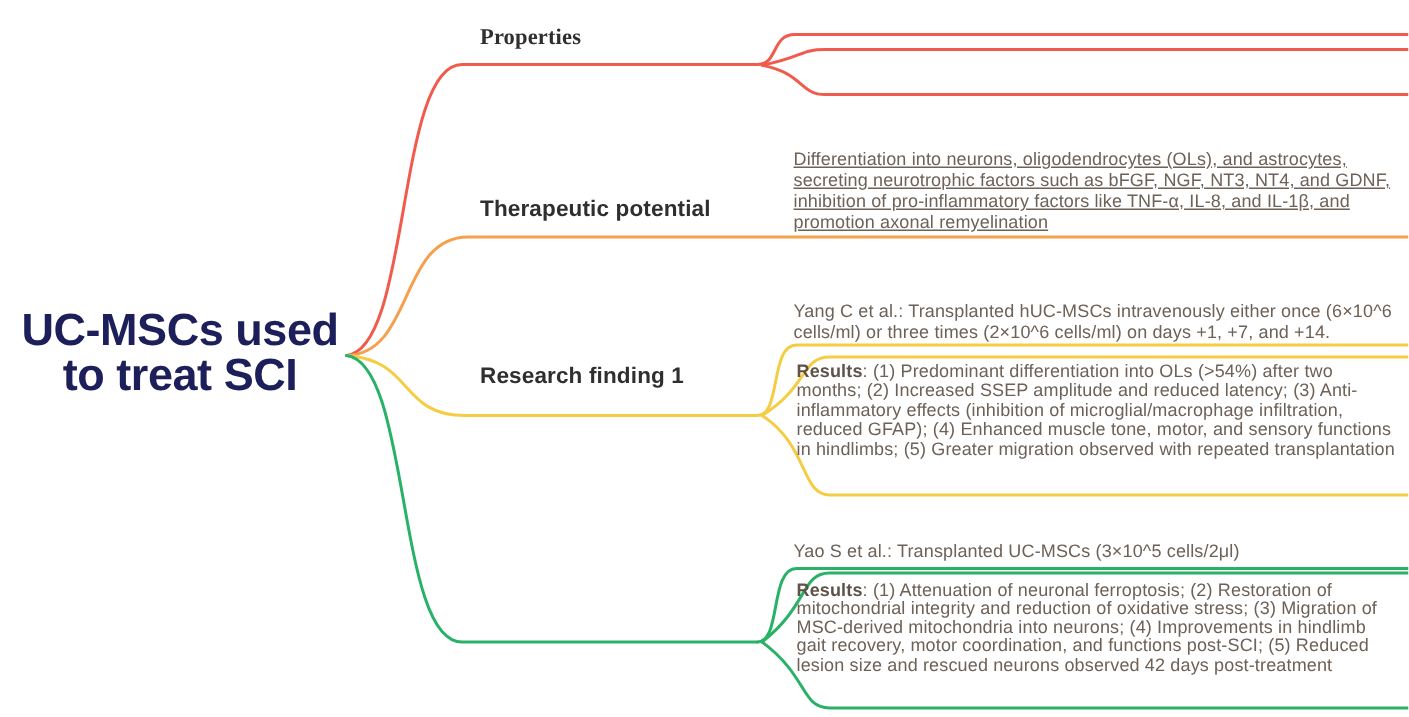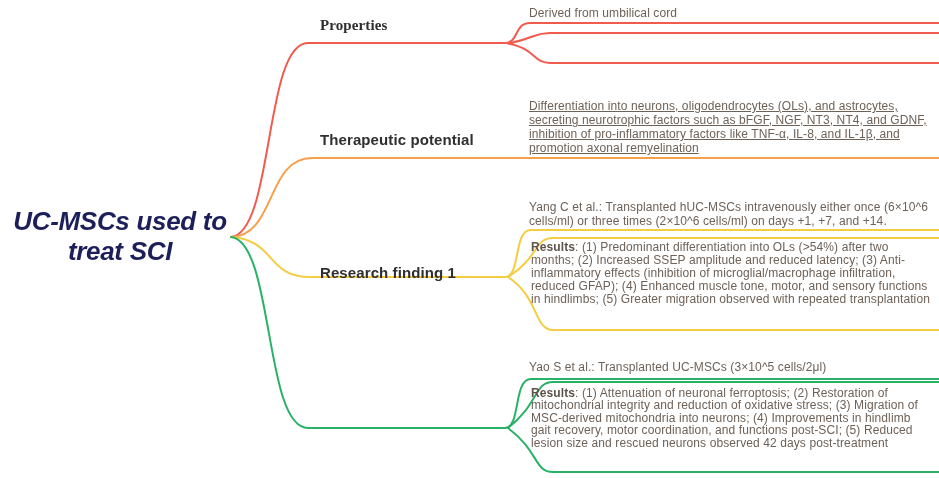--- a/index.html
+++ b/index.html
@@ -3,22 +3,22 @@
 <meta charset="utf-8">
 <style>
   html,body{margin:0;padding:0;background:#ffffff;}
   #canvas{
     position:relative;width:939px;height:478px;background:#ffffff;
     font-family:"Liberation Sans",sans-serif;overflow:hidden;
   }
   #wires{position:absolute;left:0;top:0;width:939px;height:478px;}
   .abs{position:absolute;}
   .root-title{
-    width:236px;text-align:center;font-size:26px;line-height:30px;
-    font-weight:800;color:#1c1f5a;letter-spacing:-0.3px;font-style:italic;
+    width:236px;text-align:center;font-size:30px;line-height:30px;
+    font-weight:800;color:#1c1f5a;letter-spacing:-0.3px;
   }
   .branch-label{
     font-size:15px;font-weight:700;color:#2f2f2f;letter-spacing:0.1px;
     white-space:nowrap;
   }
   .leaf{
     font-size:12px;color:#6e6157;letter-spacing:0.1px;
   }
   .leaf .bold{font-weight:700;color:#5f5349;margin-top:28px;}
 </style>
@@ -49,23 +49,22 @@
       <path d="M 231 237 C 274 242, 264 428, 308 428 L 505 428"></path>
       <path d="M 505 428 C 521 428, 513 379, 531 379 L 939 379"></path>
       <path d="M 939 382 L 553 382 C 534 382, 539 404, 508 428 C 539 451, 534 472, 553 472 L 939 472"></path>
     </g>
   </svg>
 
   <div class="abs root-title" style="left: 2px; top: 206px; color: rgb(28, 31, 90);">UC-MSCs used to treat SCI</div>
 
   <div class="abs branch-label" style="left:320px;top:17px;font-family:Liberation Serif, serif;">Properties</div>
   <div class="abs branch-label" style="left:320px;top:131px;">Therapeutic potential</div>
-  <div class="abs branch-label" style="left:320px;top:264px;text-align:center;">Research finding 1</div>
+  <div class="abs branch-label" style="left:320px;top:242px;text-align:center;">Research finding 1</div>
 
-  <div class="abs leaf" style="left:529px;top:6px;width:404px;line-height:14px;">Derived from umbilical cord</div>
 
 
   <div class="abs leaf" style="left:529px;top:99px;width:408px;line-height:14px;text-decoration:underline;">Differentiation into neurons, oligodendrocytes (OLs), and astrocytes, secreting neurotrophic factors such as bFGF, NGF, NT3, NT4, and GDNF, inhibition of pro-inflammatory factors like TNF-α, IL-8, and IL-1β, and promotion axonal remyelination</div>
 
   <div class="abs leaf" style="left:529px;top:200px;width:412px;line-height:14px;">Yang C et al.: Transplanted hUC-MSCs intravenously either once (6×10^6 cells/ml) or three times (2×10^6 cells/ml) on days +1, +7, and +14.</div>
 
   <div class="abs leaf" style="left:531px;top:241px;width:400px;line-height:13px;"><span class="bold">Results</span><span>: (1) Predominant differentiation into OLs (&gt;54%) after two months; (2) Increased SSEP amplitude and reduced latency; (3) Anti-inflammatory effects (inhibition of microglial/macrophage infiltration, reduced GFAP); (4) Enhanced muscle tone, motor, and sensory functions in hindlimbs; (5) Greater migration observed with repeated transplantation</span></div>
 
   <div class="abs leaf" style="left:529px;top:360px;width:412px;line-height:14px;">Yao S et al.: Transplanted UC-MSCs (3×10^5 cells/2μl)</div>
 

